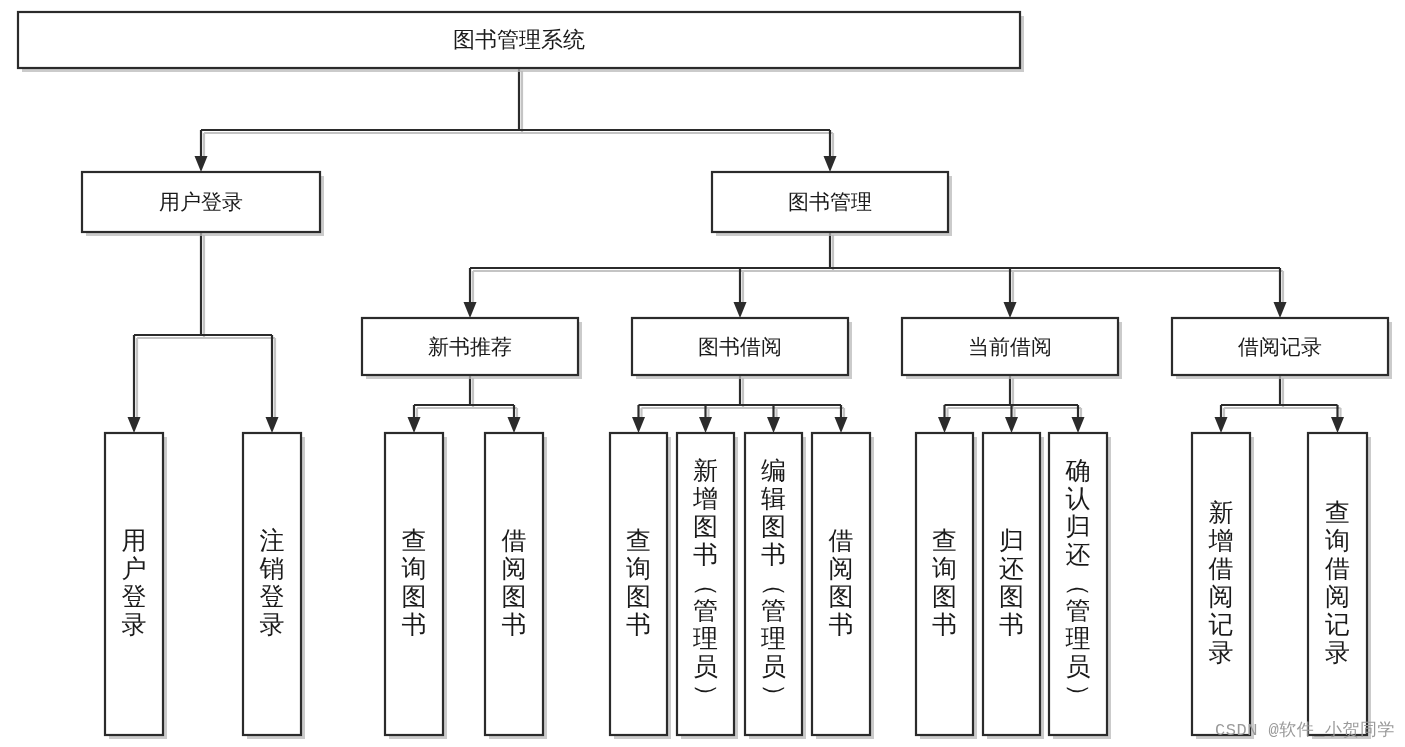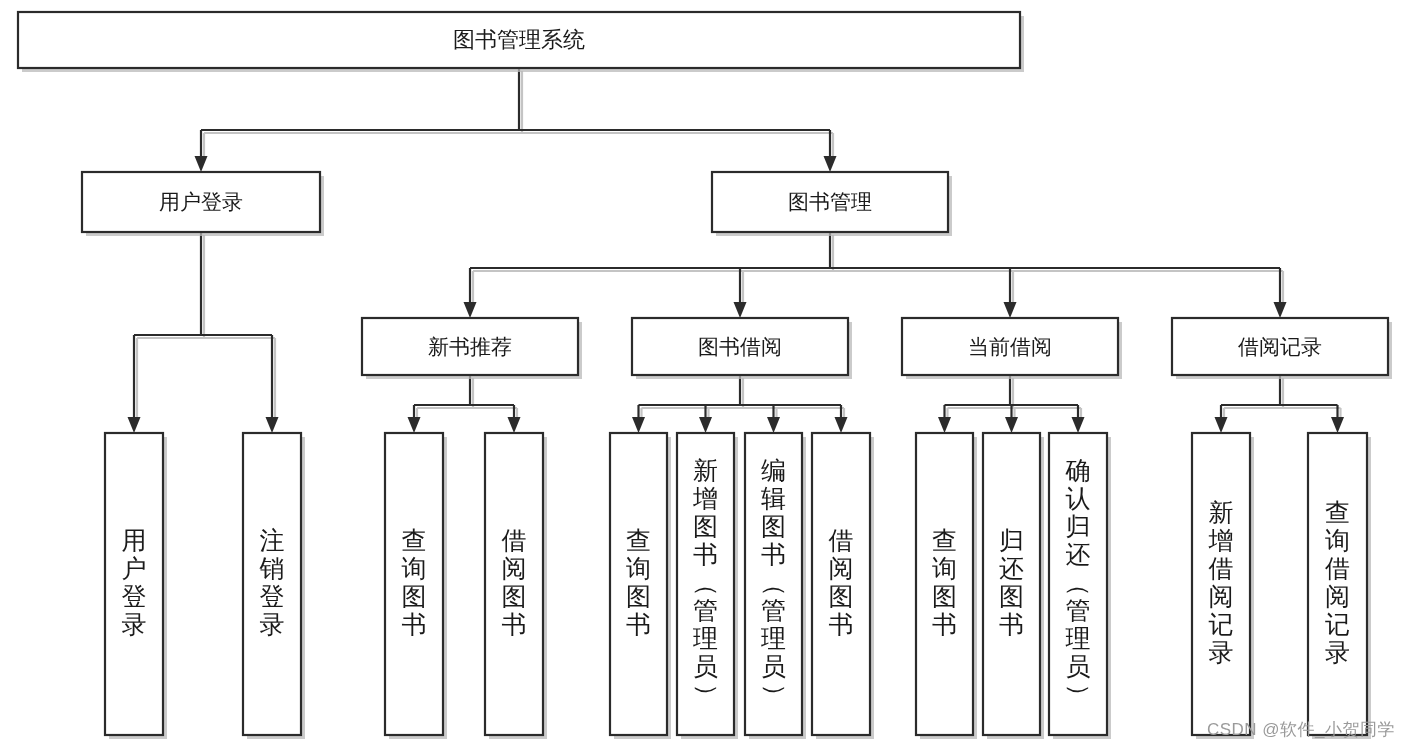--- a/index.html
+++ b/index.html
@@ -68,21 +68,21 @@
     fill: #1a1a1a;
     font-family: "DejaVu Sans", "Liberation Sans", sans-serif;
     font-size: 25px;
     text-anchor: middle;
     dominant-baseline: middle;
   }
   .watermark {
     position: absolute;
     right: 10px;
     bottom: 6px;
-    font-family: Liberation Sans, sans-serif;
+    font-family: Liberation Mono, monospace;
     font-size: 17px;
     color: #9a9a9a;
     letter-spacing: 0.5px;
     user-select: none;
     white-space: nowrap;
     text-align: center;
   }
 </style>
 </head>
 <body>

